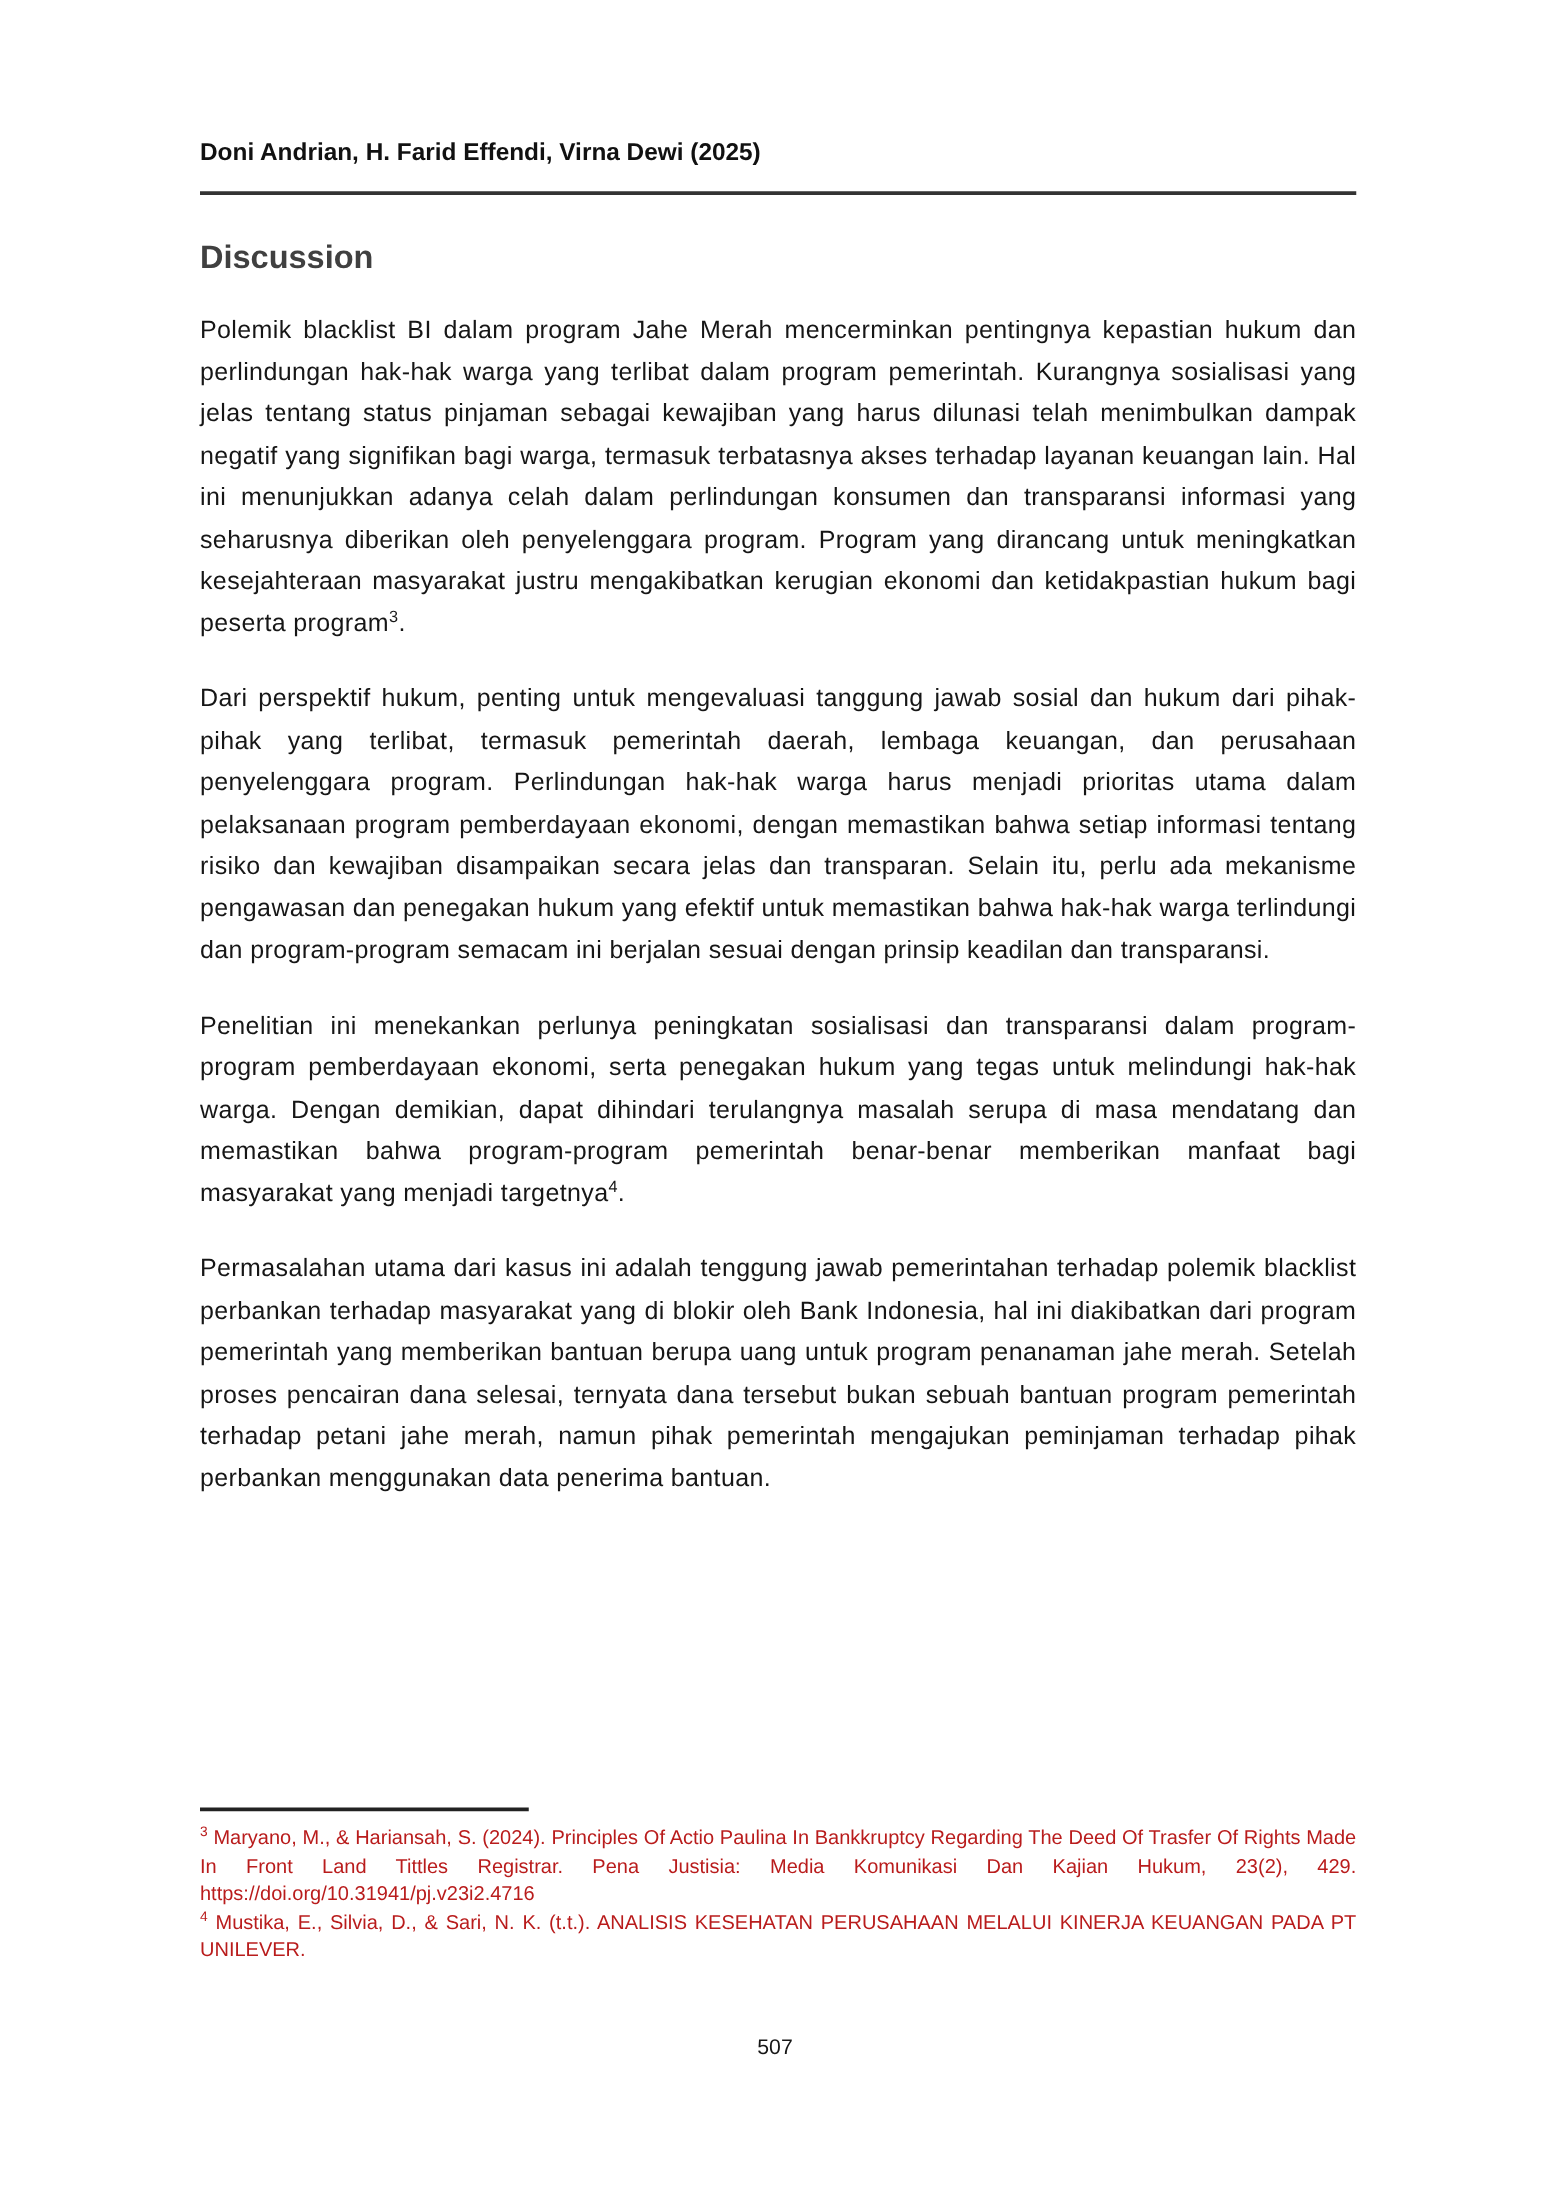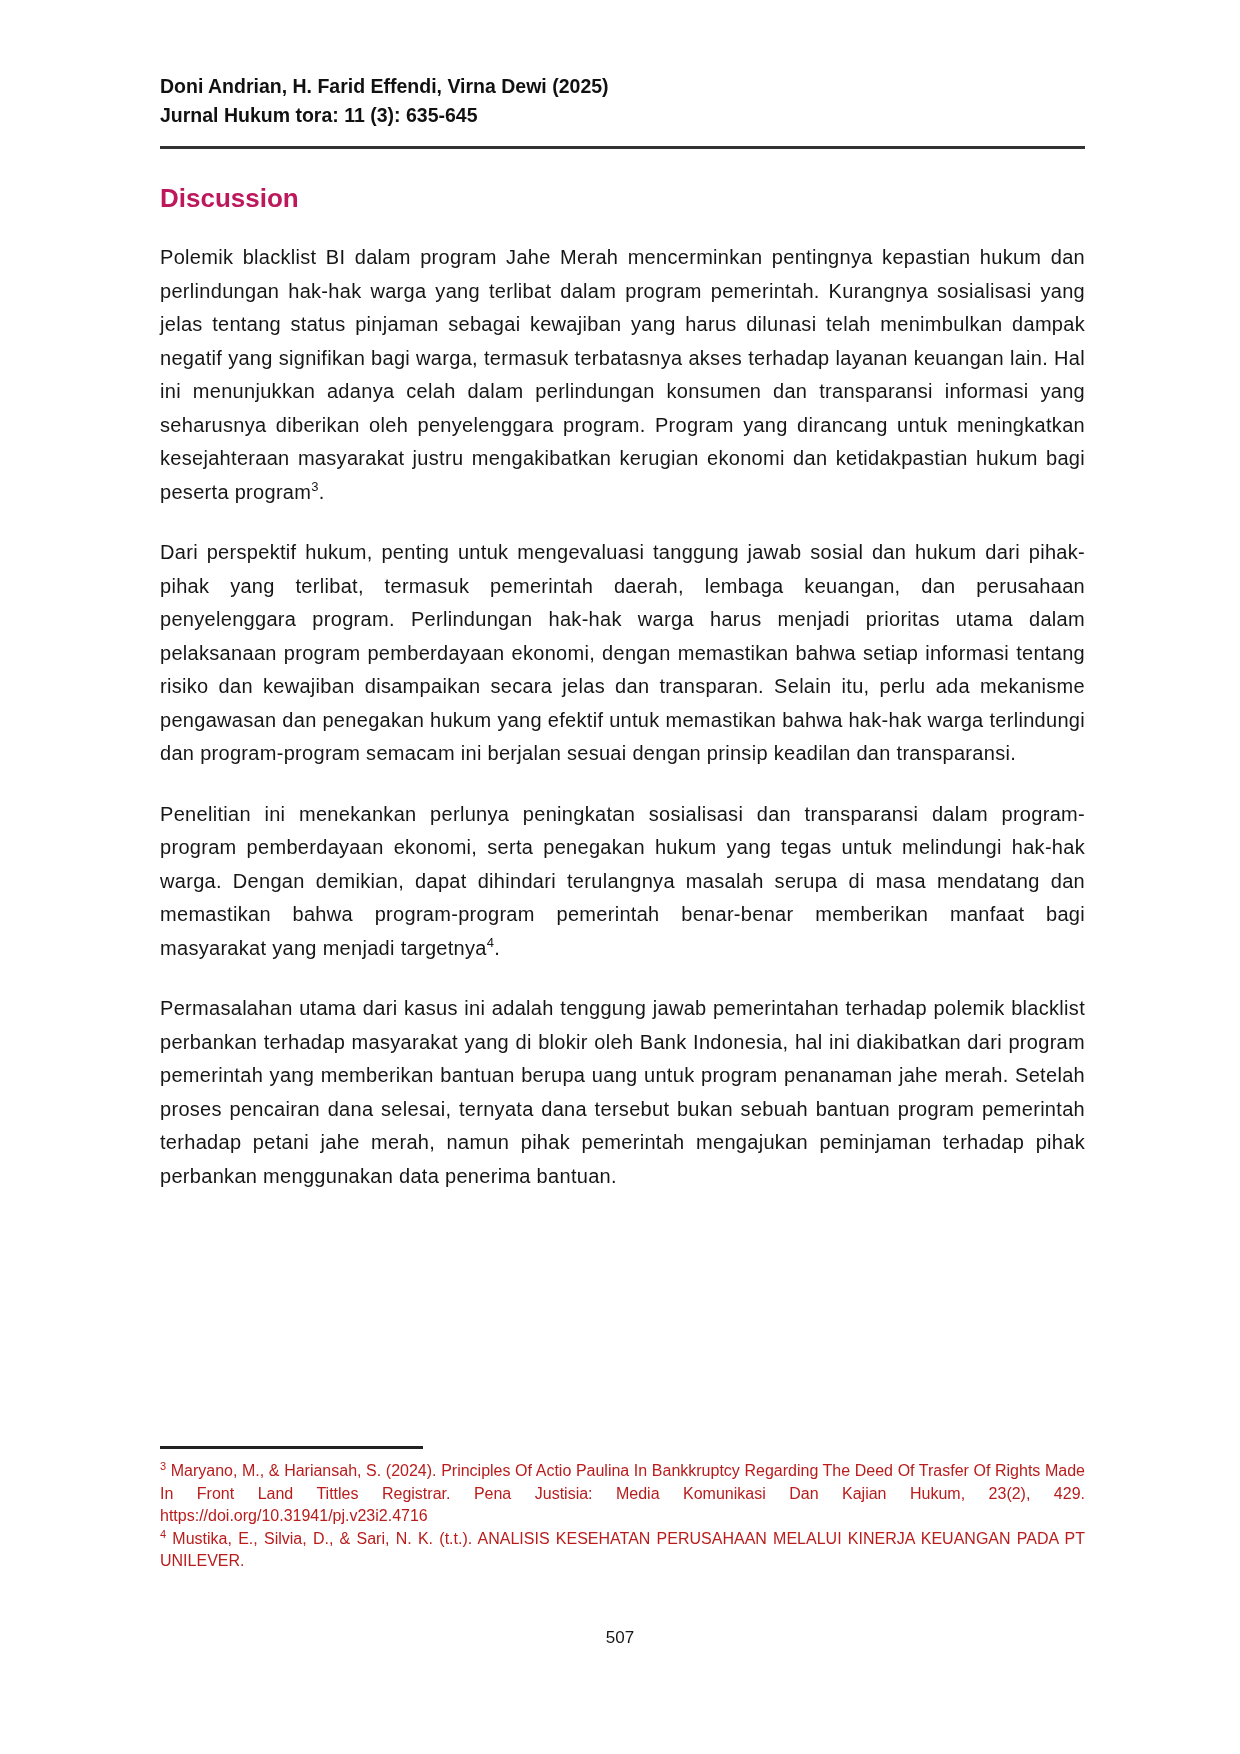--- a/index.html
+++ b/index.html
@@ -20,21 +20,21 @@
     inset: 0;
     background: #ffffff;
   }
   .content {
     position: absolute;
     left: 160px;
     right: 155px;
     top: 0;
   }
   .article-header {
-    padding-top: 72px;
+    padding-top: 108px;
     font-weight: 700;
     font-size: 19.5px;
     line-height: 29px;
     color: #111111;
     text-align: justify;
   }
   .top-rule {
     margin-top: 16px;
     border-top: 3px solid #333333;
     height: 0;
@@ -95,26 +95,25 @@
 </style>
 </head>
 <body>
 
 <div class="page">
 
   <div class="content">
 
     <header class="article-header">
       <div>Doni Andrian, H. Farid Effendi, Virna Dewi (2025)</div>
-      <div>Jurnal Hukum tora: 11 (3): 635-645</div>
     </header>
 
     <div class="top-rule"></div>
 
-    <h1 class="section-heading" style="color: #be185d;">Discussion</h1>
+    <h1 class="section-heading" style="color: #404040;">Discussion</h1>
 
     <section class="paragraphs" id="paragraphs">
         <p class="body-para">Polemik blacklist BI dalam program Jahe Merah mencerminkan pentingnya kepastian hukum dan perlindungan hak-hak warga yang terlibat dalam program pemerintah. Kurangnya sosialisasi yang jelas tentang status pinjaman sebagai kewajiban yang harus dilunasi telah menimbulkan dampak negatif yang signifikan bagi warga, termasuk terbatasnya akses terhadap layanan keuangan lain. Hal ini menunjukkan adanya celah dalam perlindungan konsumen dan transparansi informasi yang seharusnya diberikan oleh penyelenggara program. Program yang dirancang untuk meningkatkan kesejahteraan masyarakat justru mengakibatkan kerugian ekonomi dan ketidakpastian hukum bagi peserta program<sup>3</sup>.</p>
         <p class="body-para">Dari perspektif hukum, penting untuk mengevaluasi tanggung jawab sosial dan hukum dari pihak-pihak yang terlibat, termasuk pemerintah daerah, lembaga keuangan, dan perusahaan penyelenggara program. Perlindungan hak-hak warga harus menjadi prioritas utama dalam pelaksanaan program pemberdayaan ekonomi, dengan memastikan bahwa setiap informasi tentang risiko dan kewajiban disampaikan secara jelas dan transparan. Selain itu, perlu ada mekanisme pengawasan dan penegakan hukum yang efektif untuk memastikan bahwa hak-hak warga terlindungi dan program-program semacam ini berjalan sesuai dengan prinsip keadilan dan transparansi.</p>
         <p class="body-para">Penelitian ini menekankan perlunya peningkatan sosialisasi dan transparansi dalam program-program pemberdayaan ekonomi, serta penegakan hukum yang tegas untuk melindungi hak-hak warga. Dengan demikian, dapat dihindari terulangnya masalah serupa di masa mendatang dan memastikan bahwa program-program pemerintah benar-benar memberikan manfaat bagi masyarakat yang menjadi targetnya<sup>4</sup>.</p>
         <p class="body-para">Permasalahan utama dari kasus ini adalah tenggung jawab pemerintahan terhadap polemik blacklist perbankan terhadap masyarakat yang di blokir oleh Bank Indonesia, hal ini diakibatkan dari program pemerintah yang memberikan bantuan berupa uang untuk program penanaman jahe merah. Setelah proses pencairan dana selesai, ternyata dana tersebut bukan sebuah bantuan program pemerintah terhadap petani jahe merah, namun pihak pemerintah mengajukan peminjaman terhadap pihak perbankan menggunakan data penerima bantuan.</p>
       </section>
 
   </div>
 

